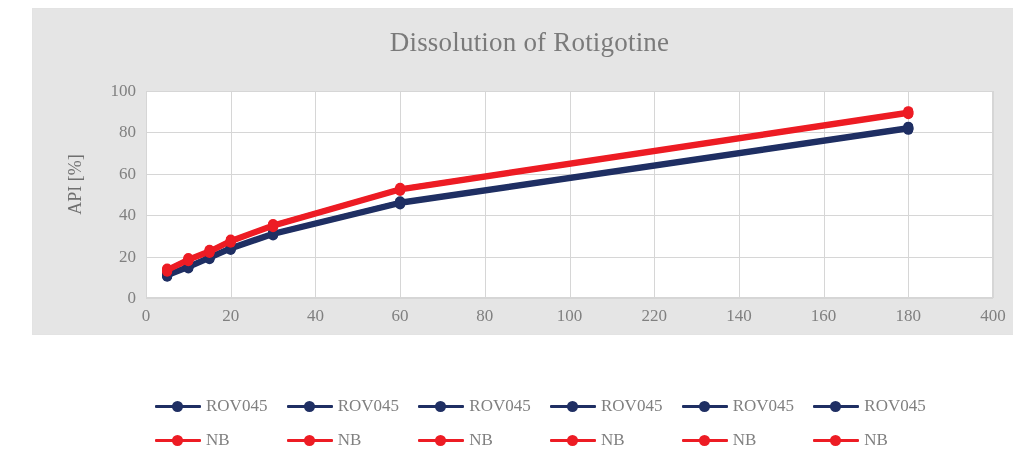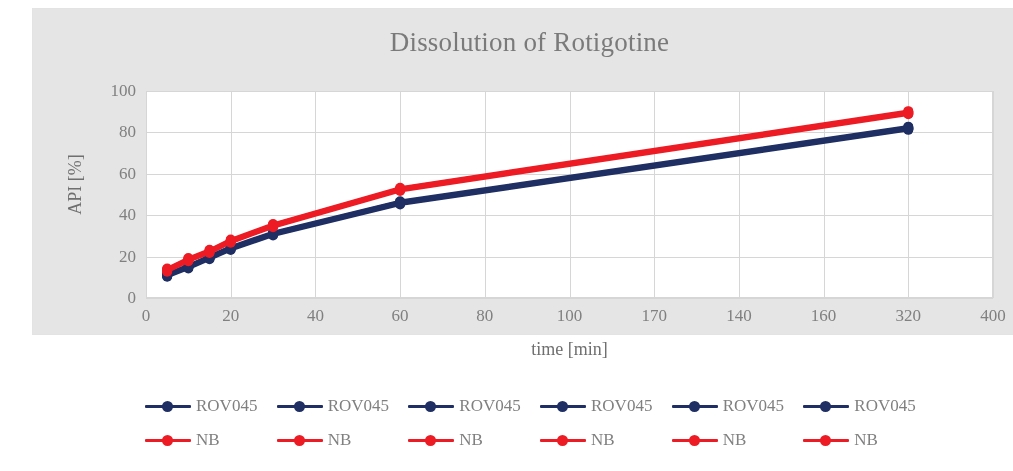--- a/index.html
+++ b/index.html
@@ -131,21 +131,21 @@
     width: 847px;
     text-align: center;
     font-size: 18px;
     color: #6f6f6f;
     font-family: "Liberation Serif", serif;
   }
 
   
   #legend {
     position: absolute;
-    left: 112px;
+    left: 122px;
     top: 382px;
     width: 790px;
     display: grid;
     grid-template-columns: repeat(6, 1fr);
     grid-auto-rows: 30px;
     column-gap: 0px;
     row-gap: 4px;
   }
   .legend-item {
     display: flex;
@@ -344,28 +344,27 @@
       </svg>
   </div>
 
   <div id="x-ticks">
       <div class="xtick" style="left: 0px; color: rgb(128, 128, 128);">0</div>
       <div class="xtick" style="left: 84.7px; color: rgb(128, 128, 128);">20</div>
       <div class="xtick" style="left: 169.4px; color: rgb(128, 128, 128);">40</div>
       <div class="xtick" style="left: 254.1px; color: rgb(128, 128, 128);">60</div>
       <div class="xtick" style="left: 338.8px; color: rgb(128, 128, 128);">80</div>
       <div class="xtick" style="left: 423.5px; color: rgb(128, 128, 128);">100</div>
-      <div class="xtick" style="left: 508.2px; color: rgb(128, 128, 128);">170</div>
+      <div class="xtick" style="left: 508.2px; color: rgb(128, 128, 128);">220</div>
       <div class="xtick" style="left: 592.9px; color: rgb(128, 128, 128); text-align: center;">140</div>
       <div class="xtick" style="left: 677.6px; color: rgb(128, 128, 128); text-align: center;">160</div>
-      <div class="xtick" style="left: 762.3px; color: rgb(128, 128, 128);">320</div>
+      <div class="xtick" style="left: 762.3px; color: rgb(128, 128, 128);">180</div>
       <div class="xtick" style="left: 847px; color: rgb(128, 128, 128);">400</div>
     </div>
 
-  <div id="x-axis-title">time [min]</div>
 
   <div id="legend">
       <div class="legend-item">
         <span class="legend-key">
           <span class="legend-line" style="background: rgb(31, 47, 99);"></span>
           <span class="legend-dot" style="background: rgb(31, 47, 99);"></span>
         </span>
         <span class="legend-label">ROV045</span>
       </div>
       <div class="legend-item">

